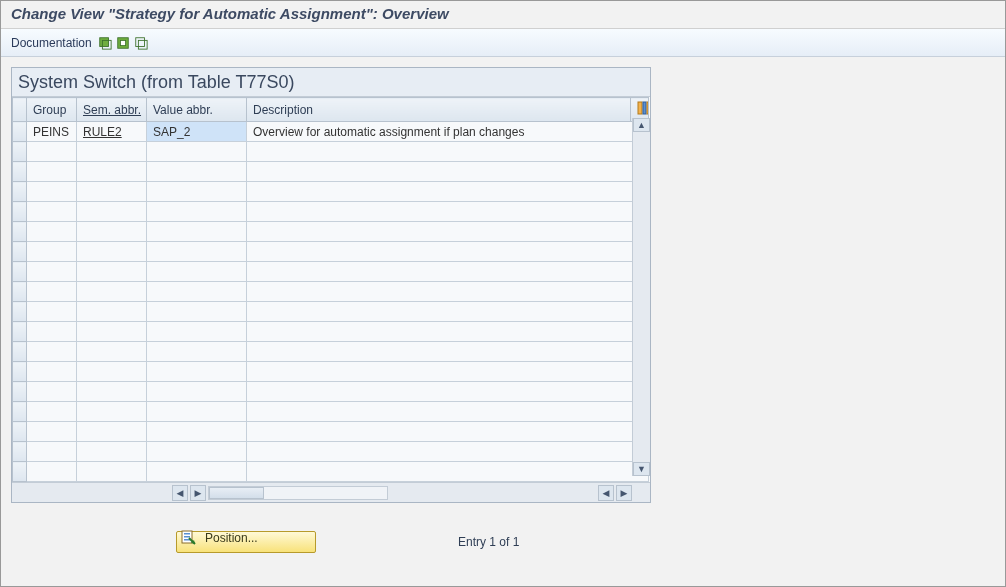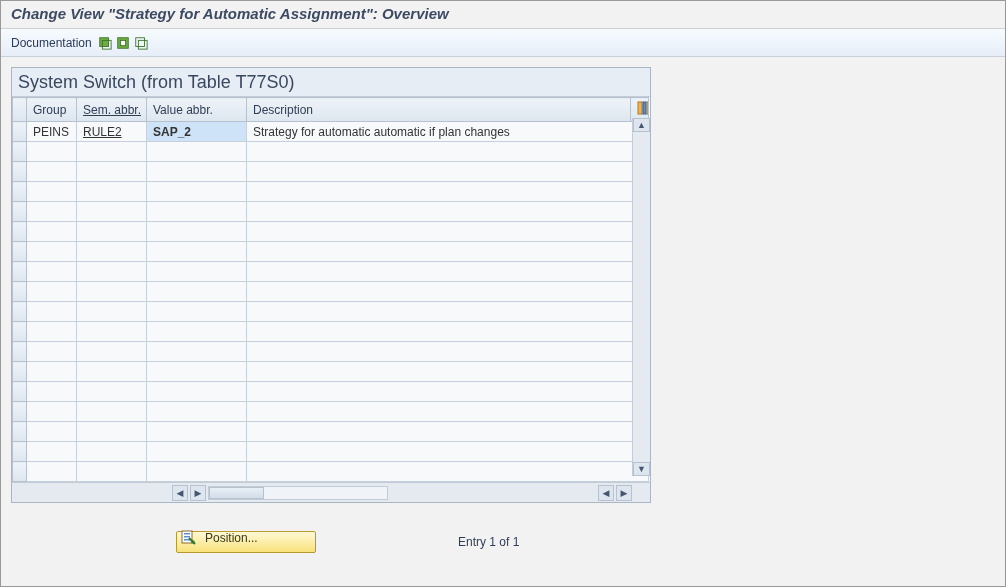--- a/index.html
+++ b/index.html
@@ -110,21 +110,20 @@
   }
   th.col-group, td.col-group   { width: 50px; }
   th.col-sem,   td.col-sem     { width: 70px; text-decoration: underline; }
   th.col-val,   td.col-val     { width: 100px; }
   th.col-desc,  td.col-desc    { width: 384px; }
   th.config-col { width: 18px; padding:0; text-align:center; background:linear-gradient(#eef3f8,#dde6ef); border:1px solid #b7c2ce; cursor:pointer;}
   .config-icon { width:14px; height:14px; display:inline-block; }
 
   td.col-val.active {
     background: #cfe3f8;
-    font-weight: bold;
   }
 
   .vscroll-stub {
     position: absolute;
     right: 0; top: 21px;
     width: 18px; height: 358px;
     background: #e5eaf0;
     border-left: 1px solid #c3ccd6;
     display:flex; flex-direction:column; justify-content:space-between;
   }
@@ -236,21 +235,21 @@
                 </span>
               </th>
             </tr>
           </thead>
           <tbody id="grid-body">
               <tr>
                 <td class="rowmarker"></td>
                 <td class="col-group">PEINS</td>
                 <td class="col-sem">RULE2</td>
                 <td class="col-val active">SAP_2</td>
-                <td class="col-desc" colspan="2">Strategy for automatic automatic if plan changes</td>
+                <td class="col-desc" colspan="2">Overview for automatic assignment if plan changes</td>
               </tr>
               <tr>
                 <td class="rowmarker"></td>
                 <td class="col-group"></td>
                 <td class="col-sem"></td>
                 <td class="col-val"></td>
                 <td class="col-desc" colspan="2"></td>
               </tr>
               <tr>
                 <td class="rowmarker"></td>

